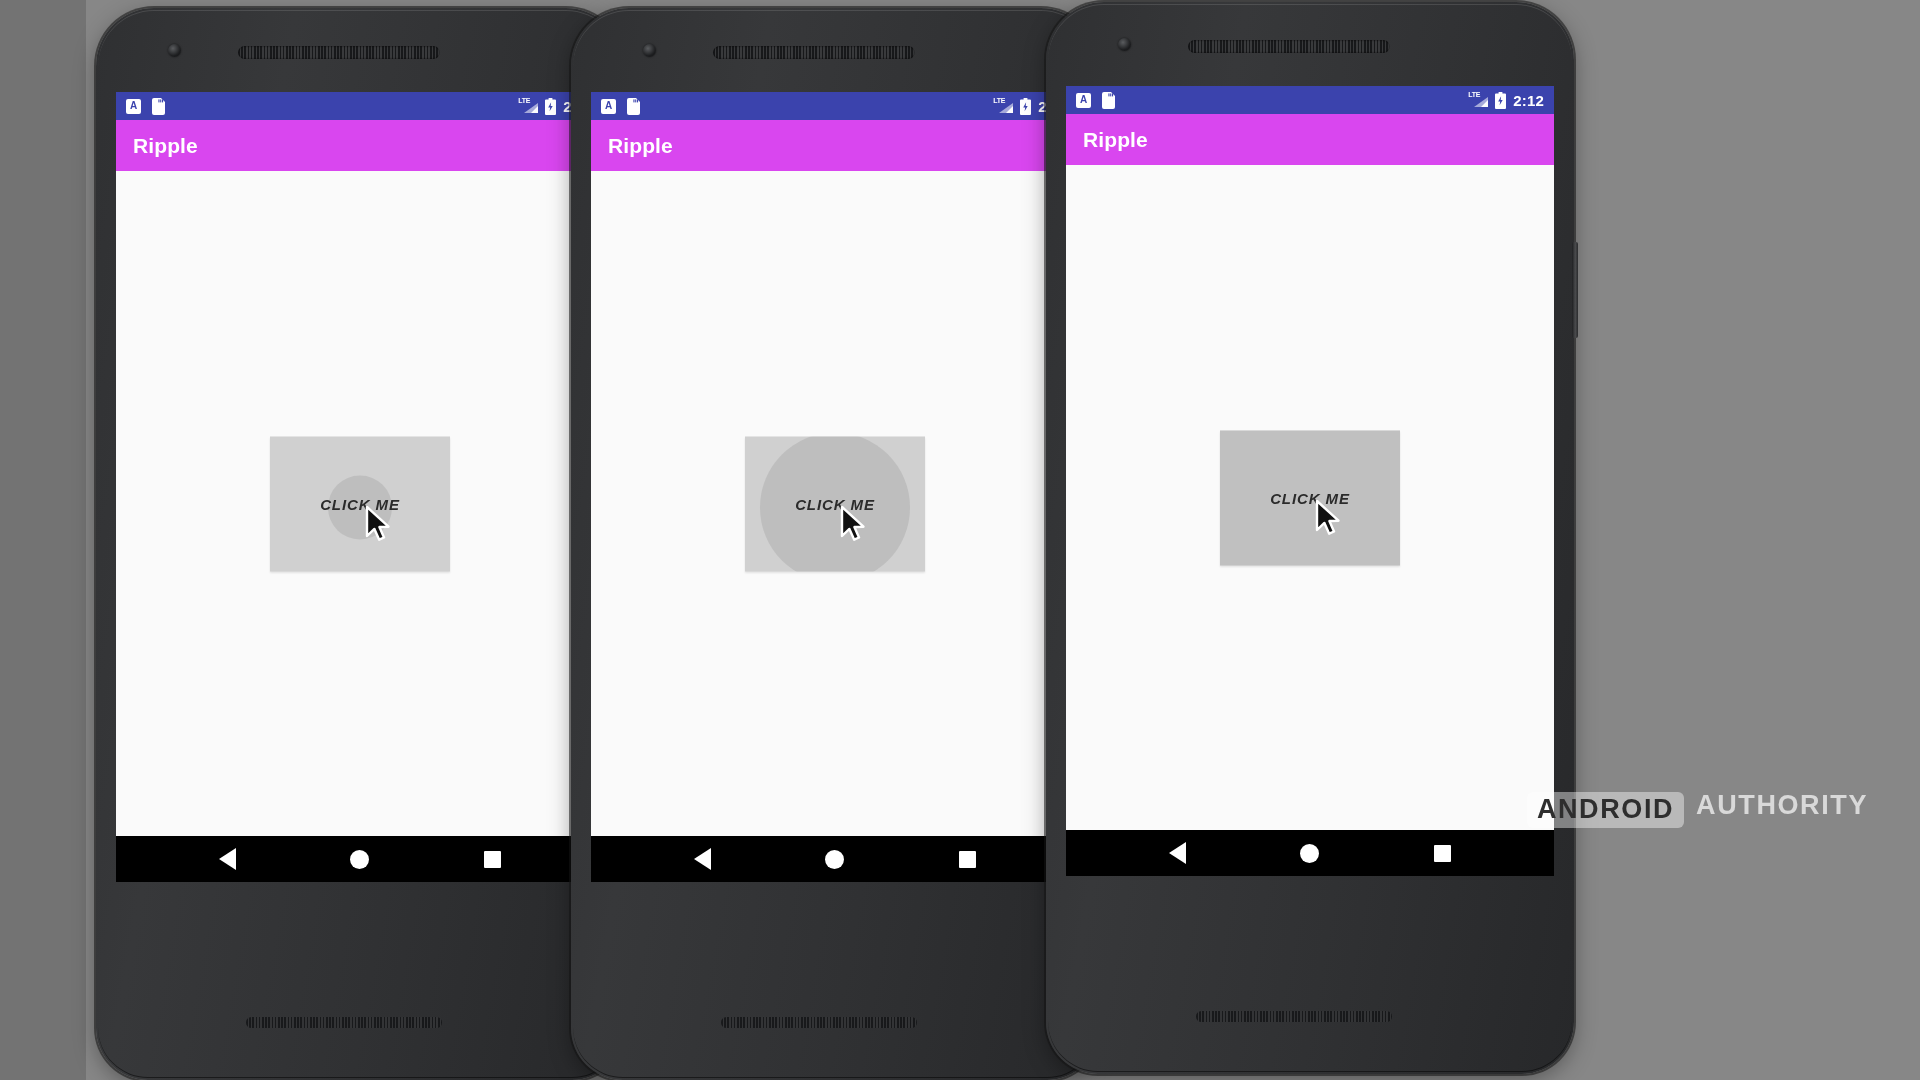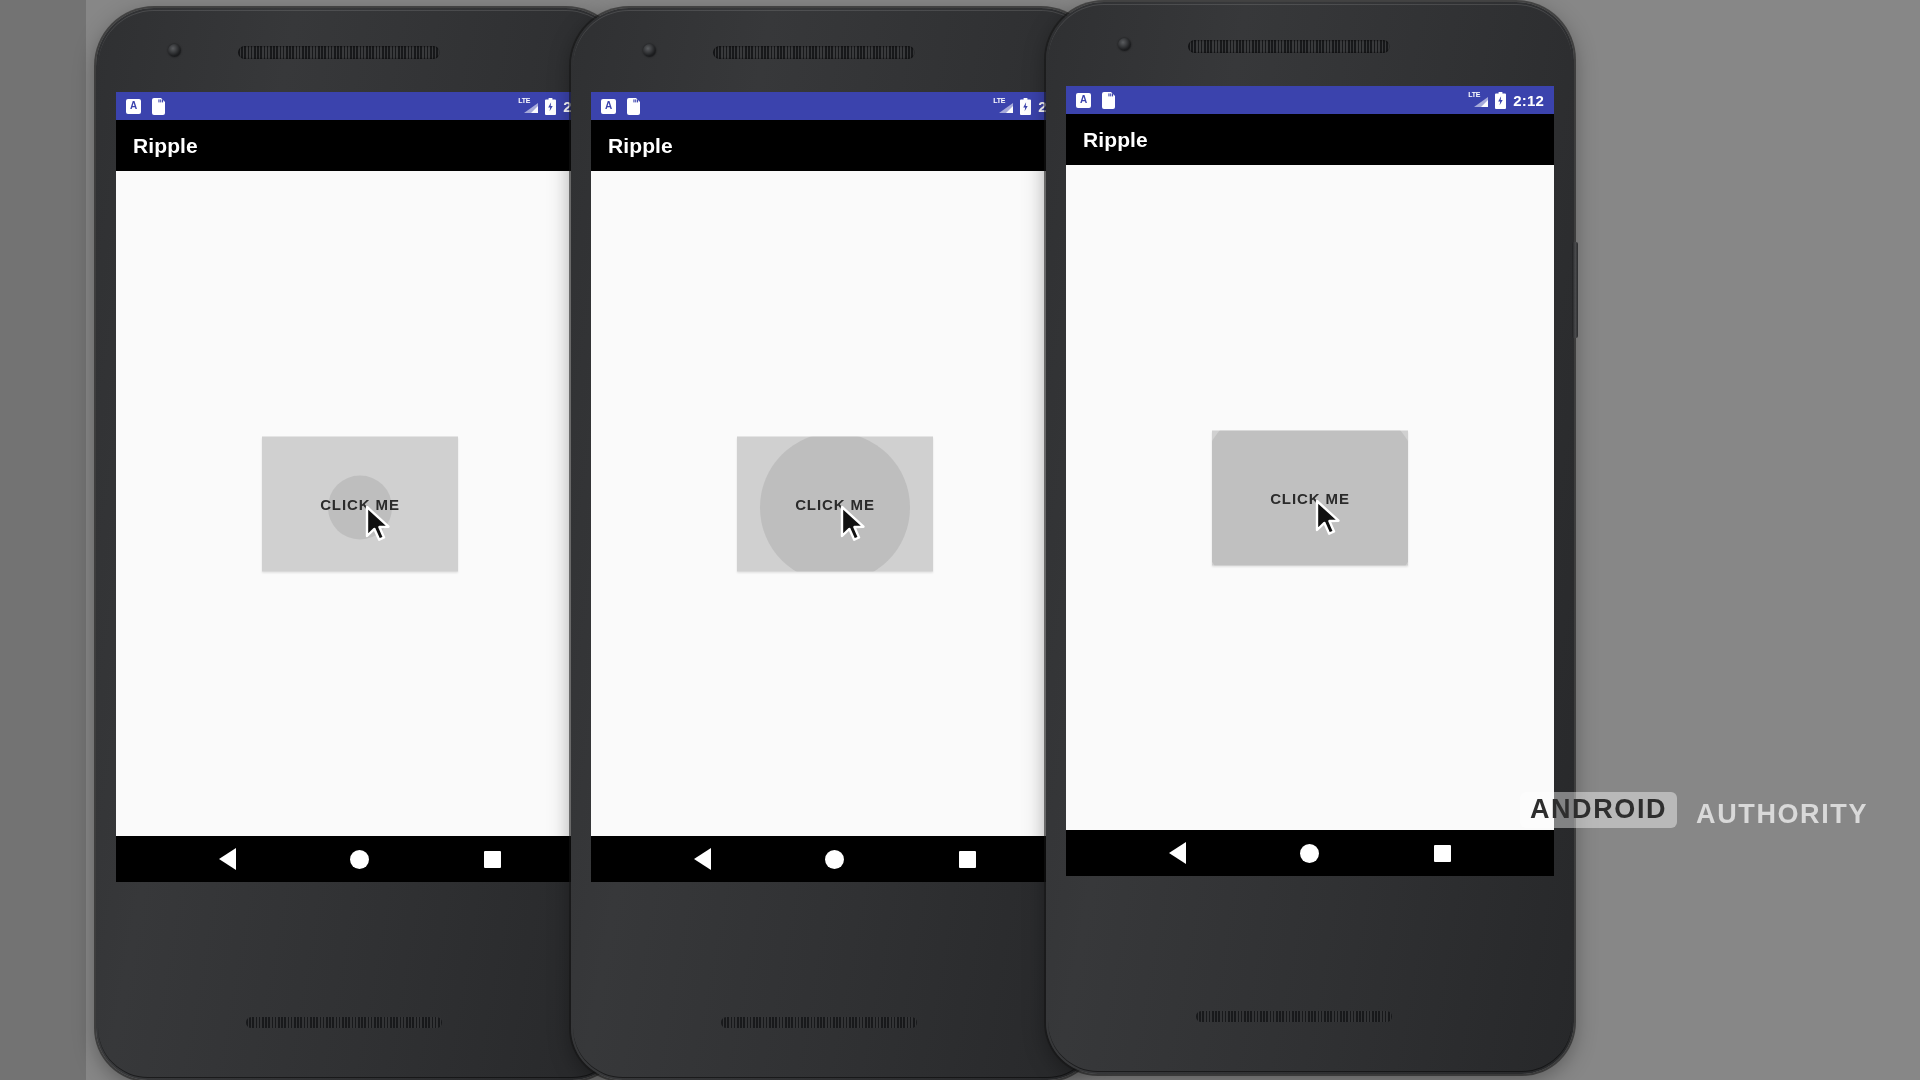--- a/index.html
+++ b/index.html
@@ -149,21 +149,21 @@
   .status-time {
     color:#fff;
     font-size: 15px;
     font-weight: bold;
     letter-spacing: .2px;
     line-height:1;
   }
 
   .app-bar {
     height: 51px;
-    background: #000000;
+    background: #d946ef;
     display:flex;
     align-items:center;
     padding: 12px 17px;
     box-sizing:border-box;
   }
   .app-bar-title {
     color: #fff;
     font-size: 21px;
     font-weight: bold;
     letter-spacing: .1px;
@@ -174,28 +174,29 @@
     height: calc(100% - 28px - 51px - 46px);
     background: #fafafa;
   }
 
   
   .ripple-button {
     position: absolute;
     left: 50%;
     top: 50%;
     transform: translate(-50%, -50%);
-    width: 196px;
+    width: 180px;
     height: 135px;
     background: #d0d0d0;
     overflow: hidden;
     display:flex;
     align-items:center;
     justify-content:center;
     box-shadow: 0 1px 2px rgba(0,0,0,0.10);
+    font-style: italic;
   }
   .ripple-circle {
     position:absolute;
     left: 50%;
     top: 53%;
     transform: translate(-50%,-50%);
     border-radius: 50%;
     background: rgba(150,150,150,0.30);
   }
   .ripple-button .btn-label {
@@ -242,22 +243,21 @@
     background: #fff;
     border-radius: 1px;
   }
 
   
   .watermark {
     position:absolute;
     right: 52px;
     bottom: 252px;
     display:flex;
-    align-items:flex-end;
-    gap: 7px;
+    align-items:flex-start;
     z-index: 40;
   }
   .wm-box {
     background: rgba(255,255,255,0.42);
     border-radius: 6px;
     padding: 4px 10px 5px 10px;
     font-size: 27px;
     font-weight: bold;
     letter-spacing: 1.6px;
     color: #2e2e2e;

